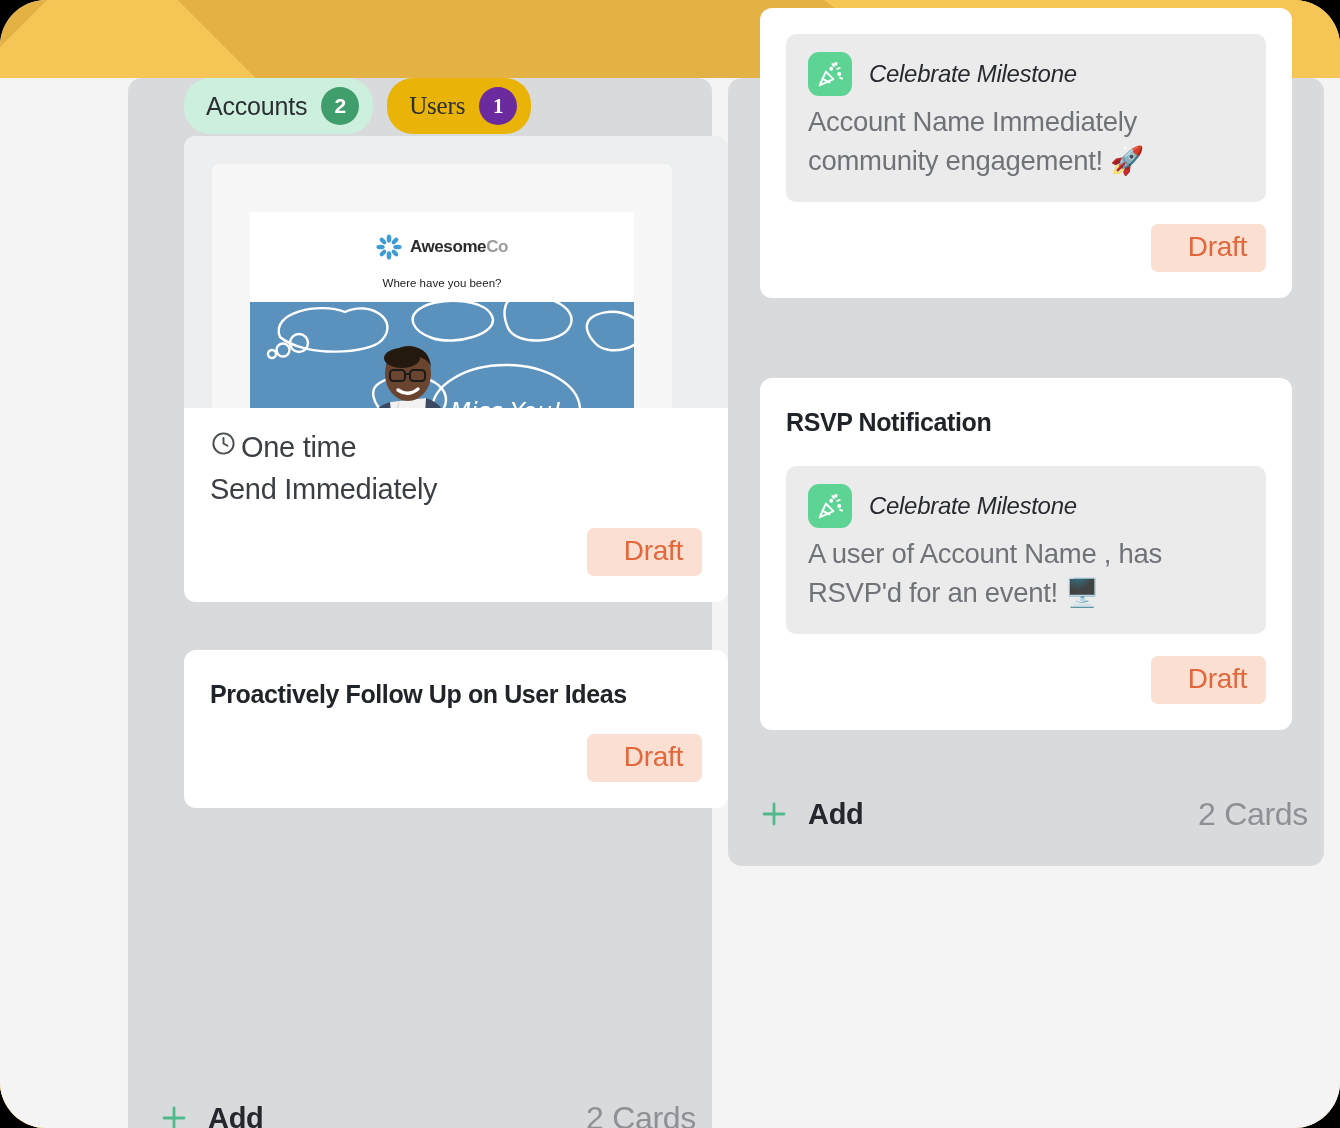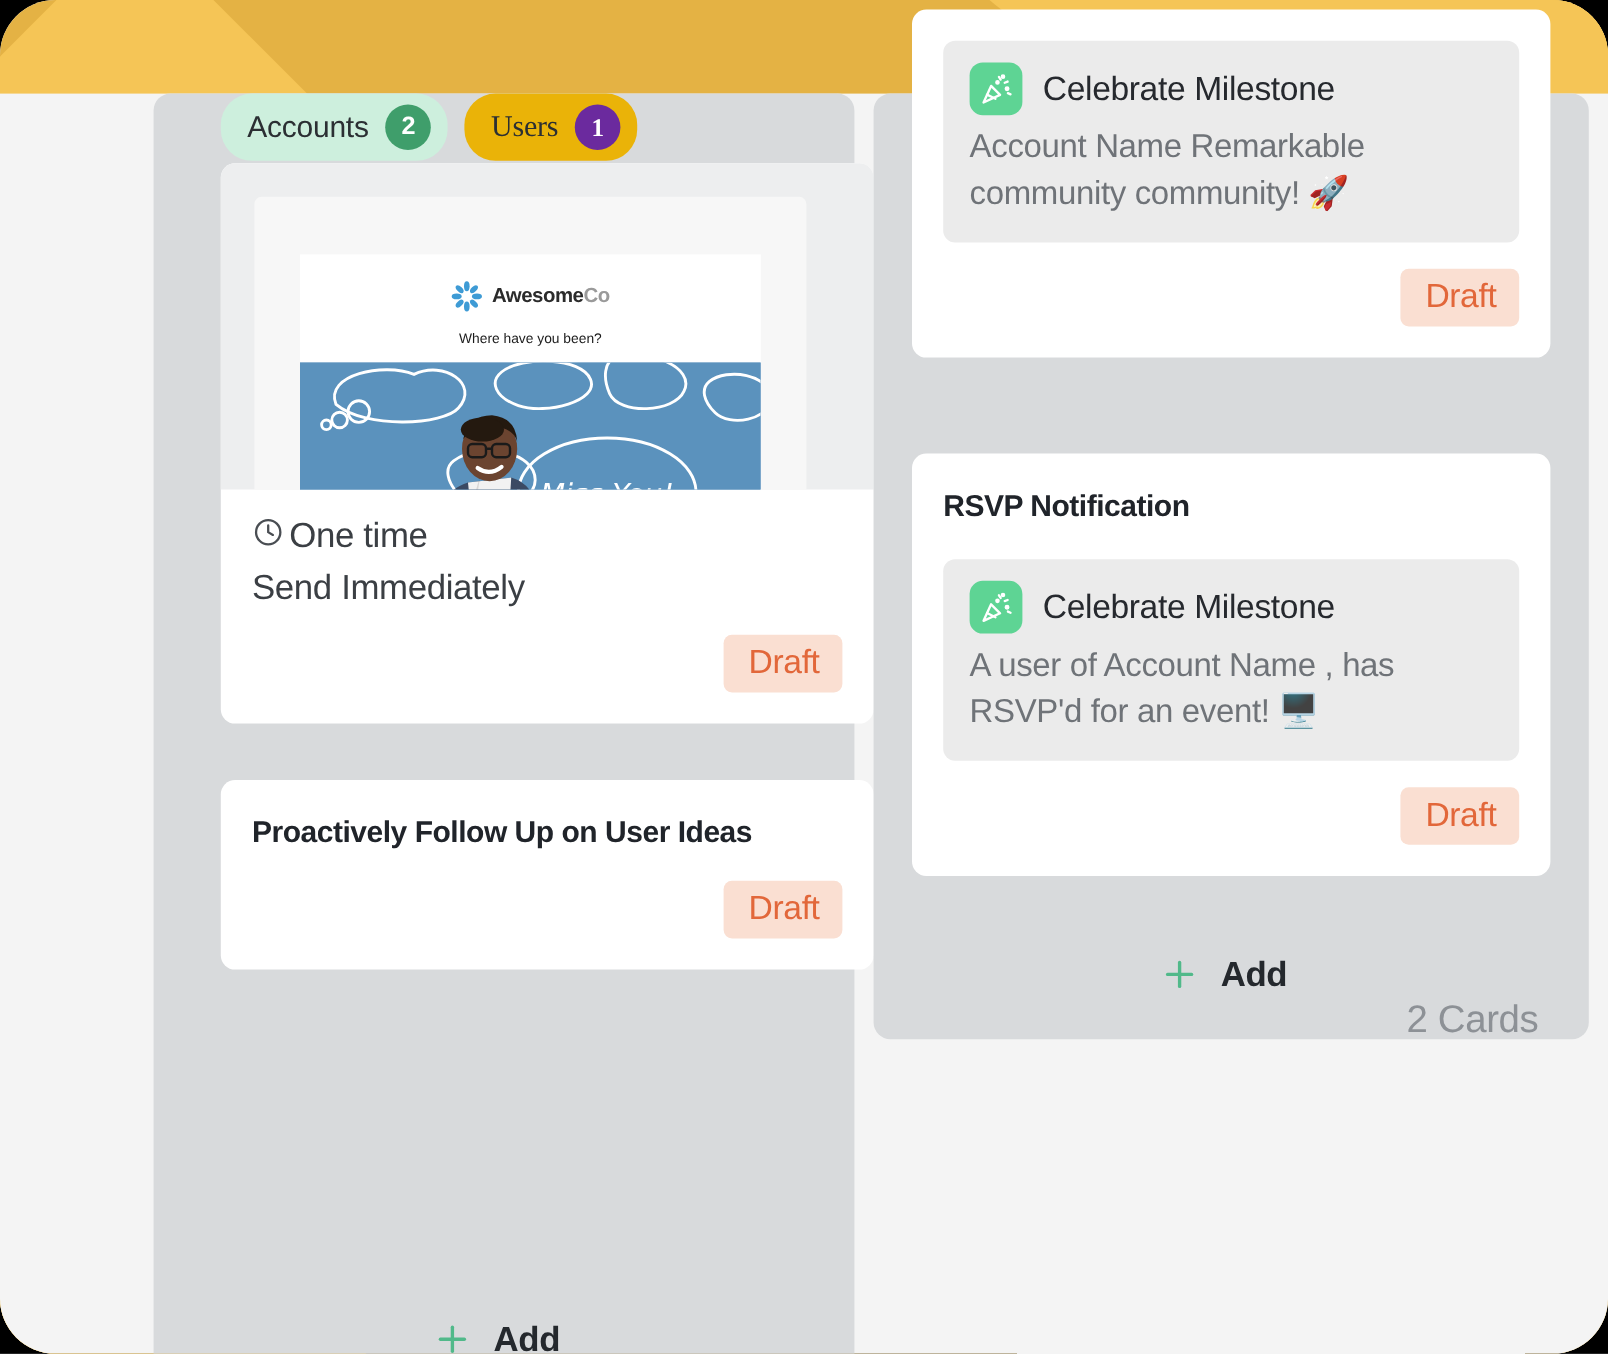--- a/index.html
+++ b/index.html
@@ -240,56 +240,56 @@
   }
   .sub-icon {
     width: 44px; height: 44px;
     border-radius: 11px;
     display: flex; align-items: center; justify-content: center;
     flex: none;
   }
   .icon-task { background: #6cabd6; }
   .icon-celebrate { background: #5ed494; }
   .sub-label {
-    font-size: 28px;
+    font-size: 24px;
     color: #26292e;
     letter-spacing: -0.3px;
+    font-style: italic;
   }
   .sub-body {
     margin-top: 6px;
     font-size: 27.5px;
     color: #6f7378;
     line-height: 1.42;
     letter-spacing: -0.3px;
   }
 
   
   .badge-row {
     display: flex;
     justify-content: flex-end;
     padding: 22px 26px 26px 26px;
   }
   .badge-draft {
     background: #fadfd2;
     color: #e2673a;
     font-size: 28px;
     border-radius: 7px;
-    padding: 7px 19px 9px 21px;
+    padding: 7px 19px 9px 37px;
     letter-spacing: -0.3px;
   }
 
   
   .add-row {
     position: absolute;
     left: 0;
     width: 100%;
     display: flex;
     align-items: center;
-    padding: 0 42px 0 30px;
-    flex-direction: column;
+    padding: 0 16px 0 30px;
   }
   .add-left {
     display: flex; align-items: center; gap: 18px;
   }
   .add-plus {
     font-size: 40px;
     color: #51b98a;
     line-height: 0.8;
     font-weight: 300;
   }
@@ -455,21 +455,21 @@
                   <path d="M13.6 3.4 L14.8 5.2"></path>
                   <path d="M17.6 7.4 L19.6 6.6"></path>
                   <circle cx="19.2" cy="11.6" r="0.9"></circle>
                   <circle cx="12.6" cy="7.2" r="0.8"></circle>
                   <circle cx="16.4" cy="3.2" r="0.8"></circle>
                   <path d="M19.8 14.6 L21.6 15.4"></path>
                 </svg>
               </span>
               <span class="sub-label">Celebrate Milestone</span>
             </div>
-            <div class="sub-body"> Account Name  Remarkable community community! 🚀</div>
+            <div class="sub-body"> Account Name  Immediately community engagement! 🚀</div>
           </div>
           <div class="badge-row">
             <span class="badge-draft">Draft</span>
           </div>
         </div>
 
         <div class="card-r" style="top:300px;">
           <div class="card-title">RSVP Notification</div>
 
           <div class="subcard-r">

